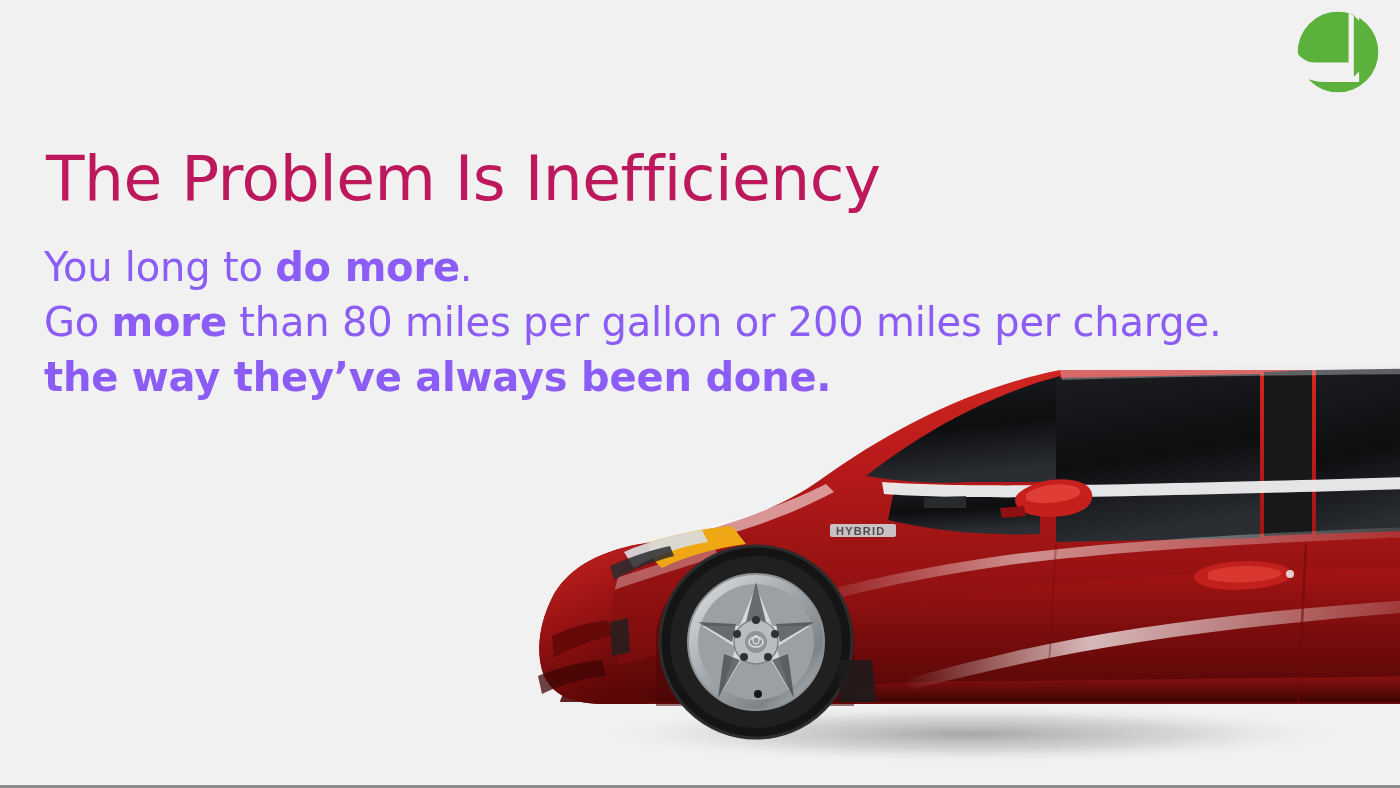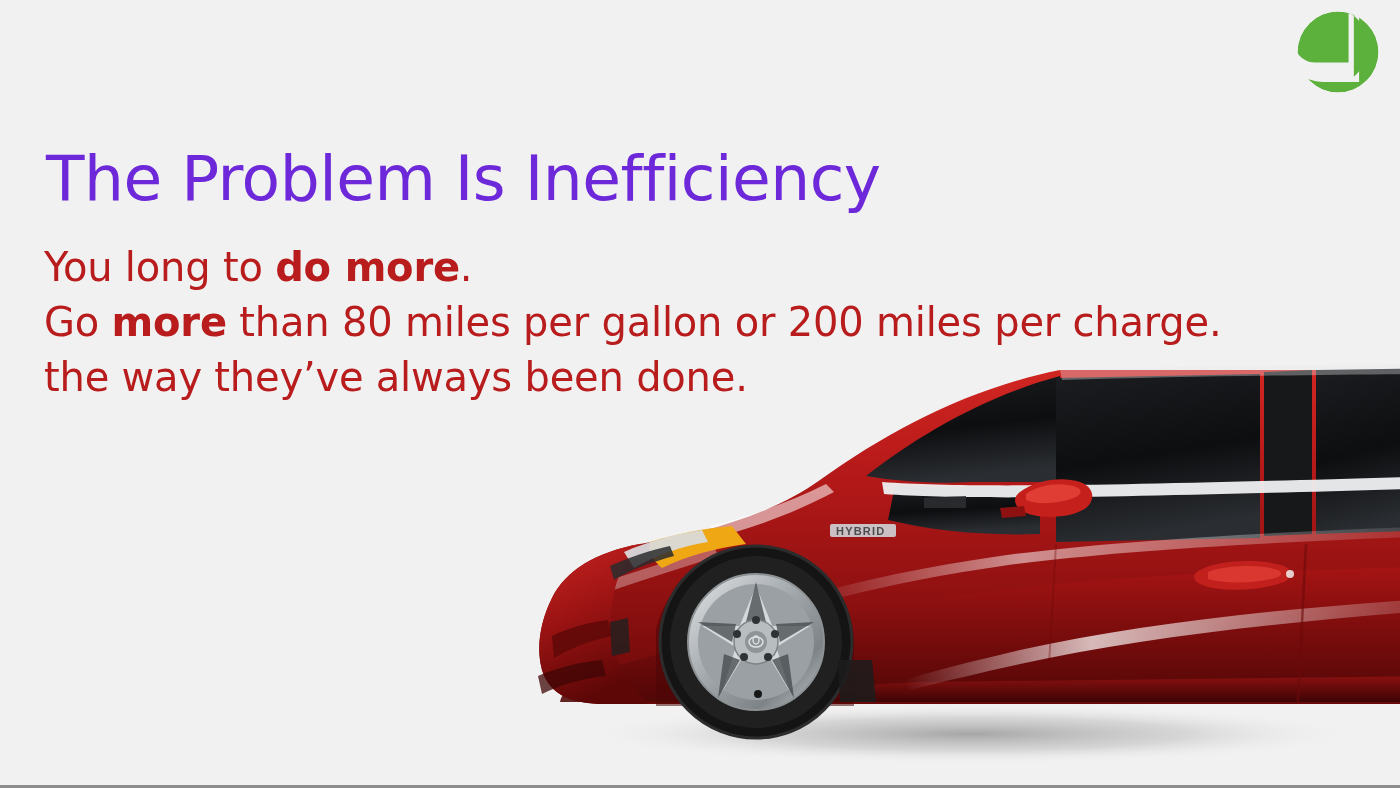--- a/index.html
+++ b/index.html
@@ -36,42 +36,42 @@
 
   
   #title {
     position: absolute;
     left: 46px;
     top: 104px;
     font-size: 63px;
     line-height: 1.05;
     font-weight: 400;
     letter-spacing: -0.5px;
-    color: #6d28d9;
+    color: #be185d;
     white-space: nowrap;
     font-family: "DejaVu Sans", "Liberation Sans", sans-serif;
   }
 
   
   #body-copy {
     position: absolute;
     left: 44px;
     top: 240px;
     width: 1180px;
-    color: #b91c1c;
+    color: #8b5cf6;
     font-size: 40px;
     line-height: 55px;
     font-weight: 400;
     letter-spacing: -0.2px;
     font-family: "DejaVu Sans", "Liberation Sans", sans-serif;
     z-index: 5;
   }
   #body-copy .line { white-space: nowrap; }
   #body-copy b { font-weight: 700; }
-  #body-copy .line-bold { font-weight: 400; }
+  #body-copy .line-bold { font-weight: 700; }
 
   
   #car-figure {
     position: absolute;
     left: 500px;
     top: 330px;
     width: 940px;
     height: 460px;
     z-index: 2;
   }

